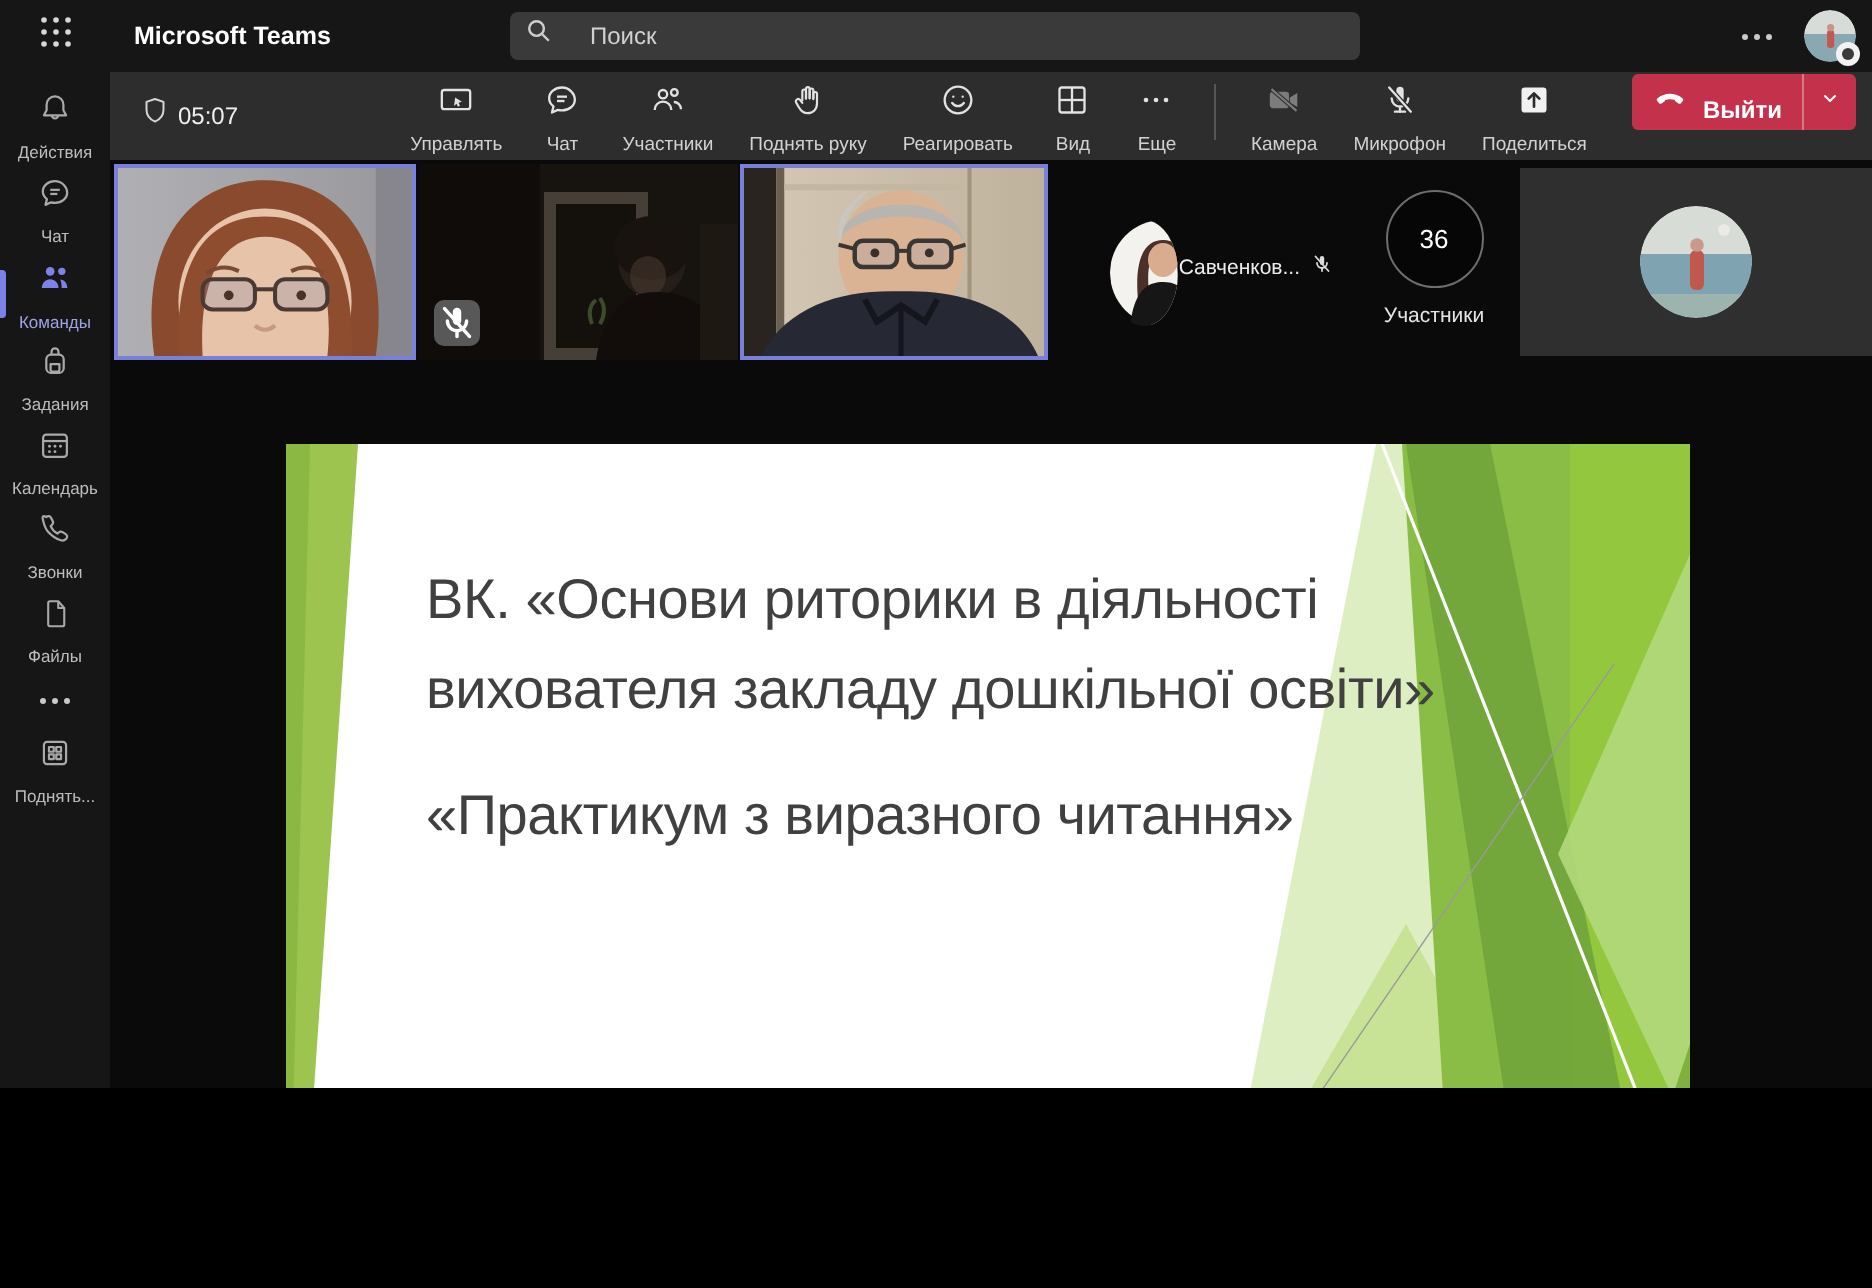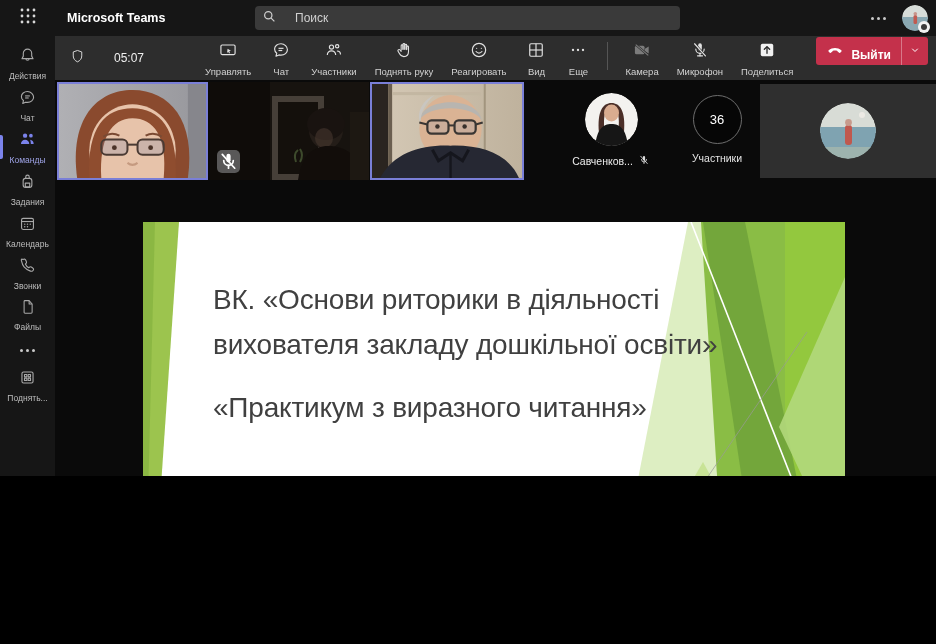--- a/index.html
+++ b/index.html
@@ -1,18 +1,18 @@
 <!DOCTYPE html>
 <html><head>
 <meta charset="utf-8">
 <style>
   * { margin:0; padding:0; box-sizing:border-box; }
   html,body { background:#000; }
   .app {
-    position:relative; width:936px; height:476px; overflow:hidden;
+    position:relative; width:936px; height:544px; overflow:hidden;
     background:#0a0a0a; font-family:"Liberation Sans","DejaVu Sans",sans-serif;
     color:#fff; -webkit-font-smoothing:antialiased;
   }
   
   .topbar { position:absolute; left:0; top:0; width:936px; height:36px;
     background:#161616; display:flex; align-items:center; z-index:30; }
   .waffle { width:55px; height:36px; display:flex; align-items:center; justify-content:center; cursor:pointer; }
   .app-title { font-size:12.5px; font-weight:bold; color:#fff; margin-left:12px; }
   .searchbox { position:absolute; left:255px; top:6px; width:425px; height:24px;
     background:#3a3a3a; border-radius:4px; display:flex; align-items:center; padding:0 8px; gap:19px; }
@@ -38,21 +38,21 @@
   .sb-item.active { color:#9ea3e6; }
   .sb-item.active .sb-label { color:#9ea3e6; }
   .sb-item.active::before { content:""; position:absolute; left:0; top:9px; bottom:9px;
     width:3px; background:#7b83eb; border-radius:0 2px 2px 0; }
   .sb-dots { height:28px; }
   .sb-help { margin-top:auto; margin-bottom:6px; }
 
   
   .mtoolbar { position:absolute; left:55px; top:36px; width:881px; height:44px;
     background:#2d2d2d; display:flex; align-items:center; z-index:25; padding:0 8px 0 14px; }
-  .timer-group { display:flex; align-items:center; gap:28px; color:#e6e6e6; }
+  .timer-group { display:flex; align-items:center; gap:3px; color:#e6e6e6; }
   .timer-text { font-size:12px; color:#f0f0f0; }
   .tb-buttons { display:flex; align-items:flex-start; margin-left:auto; }
   .tb-btn { display:flex; flex-direction:column; align-items:center; justify-content:flex-start;
     gap:2px; padding:3px 9px 2px; cursor:pointer; color:#e2e2e2; min-width:42px; }
   .tb-btn .tb-label { font-size:9.5px; color:#d2d2d2; white-space:nowrap; }
   .tb-btn.dimmed { color:#8a8a8a; }
   .tb-divider { width:1px; height:28px; background:#555; margin:5px 8px 0; }
   .leave-btn { display:flex; align-items:center; background:#c4314b; border-radius:3px;
     height:28px; margin-left:14px; cursor:pointer; overflow:hidden; }
   .leave-main { display:flex; align-items:flex-end; gap:7px; padding:0 10px; }
@@ -67,21 +67,21 @@
   .tile { position:absolute; top:2px; height:98px; background:#111; overflow:hidden; cursor:pointer; }
   .tile svg { display:block; width:100%; height:100%; }
   .tile.spk { border:2.5px solid #7a7fd7; }
   .t1 { left:2px;  width:151px; }
   .t2 { left:155px; width:159px; }
   .t3 { left:315px; width:154px; }
   .mic-badge { position:absolute; left:7px; bottom:7px; width:23px; height:23px; border-radius:5px;
     background:rgba(110,110,110,.78); display:flex; align-items:center; justify-content:center; }
 
   .avatar-tile { position:absolute; left:500px; top:2px; width:112px; height:98px;
-    display:flex; flex-direction:column; align-items:center; cursor:pointer; }
+    display:flex; flex-direction:row; align-items:center; cursor:pointer; }
   .avatar-circle { width:53px; height:53px; border-radius:50%; overflow:hidden; margin-top:11px; }
   .avatar-circle svg { display:block; }
   .avatar-name-row { display:flex; align-items:center; gap:5px; margin-top:6px; }
   .avatar-name { font-size:10.5px; color:#ececec; }
 
   .count-tile { position:absolute; left:612px; top:2px; width:100px; height:98px;
     display:flex; flex-direction:column; align-items:center; cursor:pointer; }
   .count-circle { width:49px; height:49px; border-radius:50%; background:#060606;
     border:1px solid #6e6e6e; display:flex; align-items:center; justify-content:center; margin-top:13px; }
   .count-num { font-size:13px; color:#fff; }

